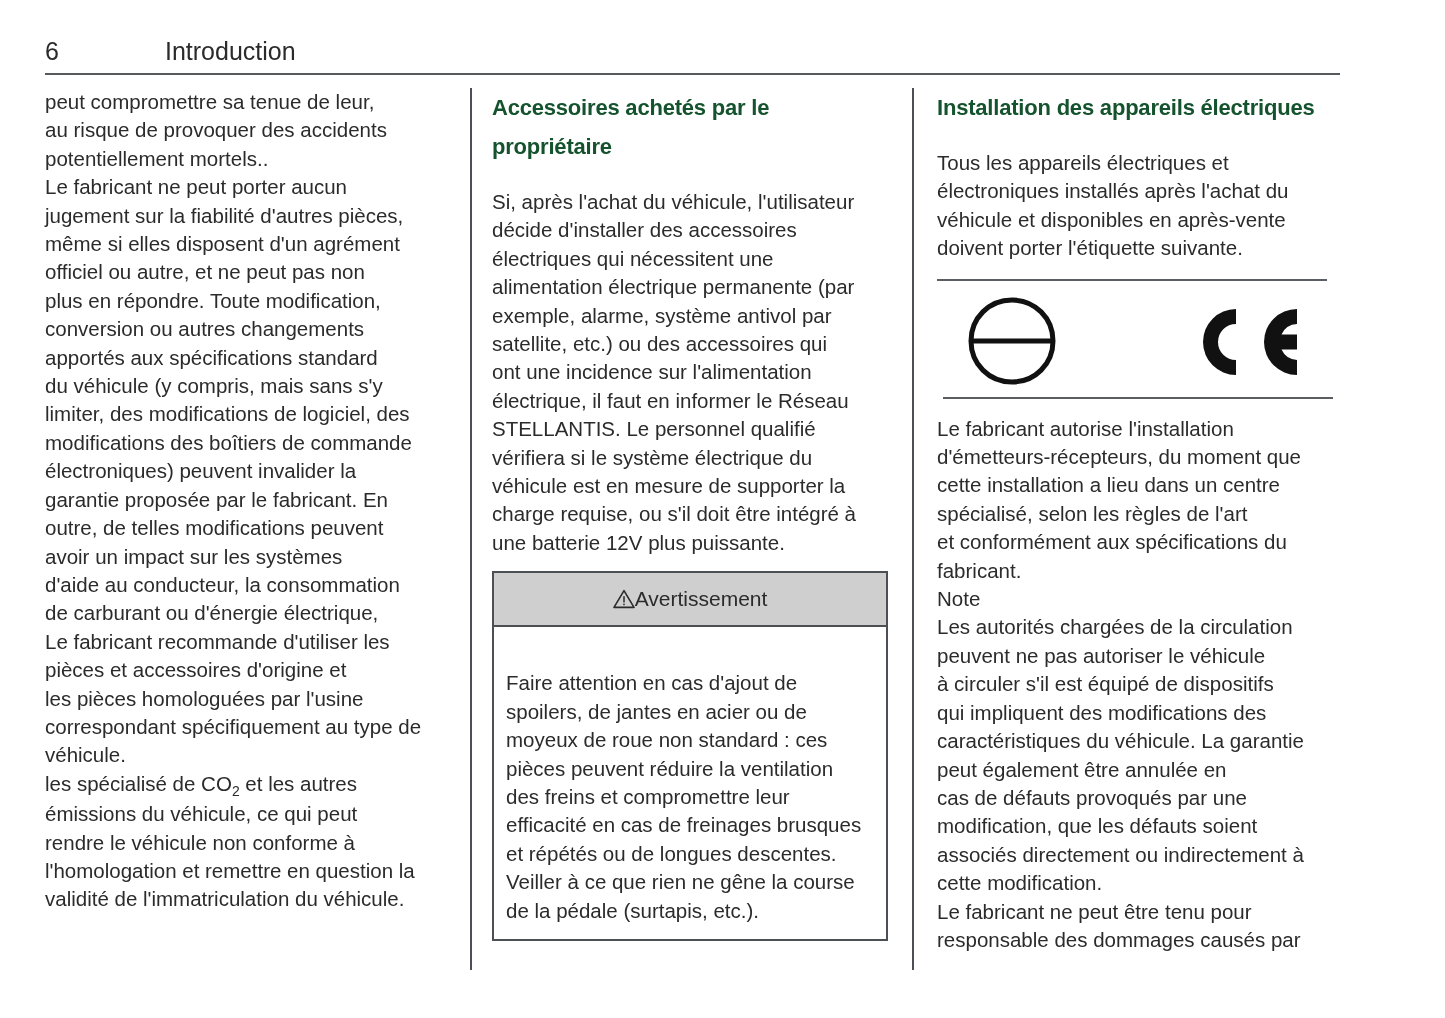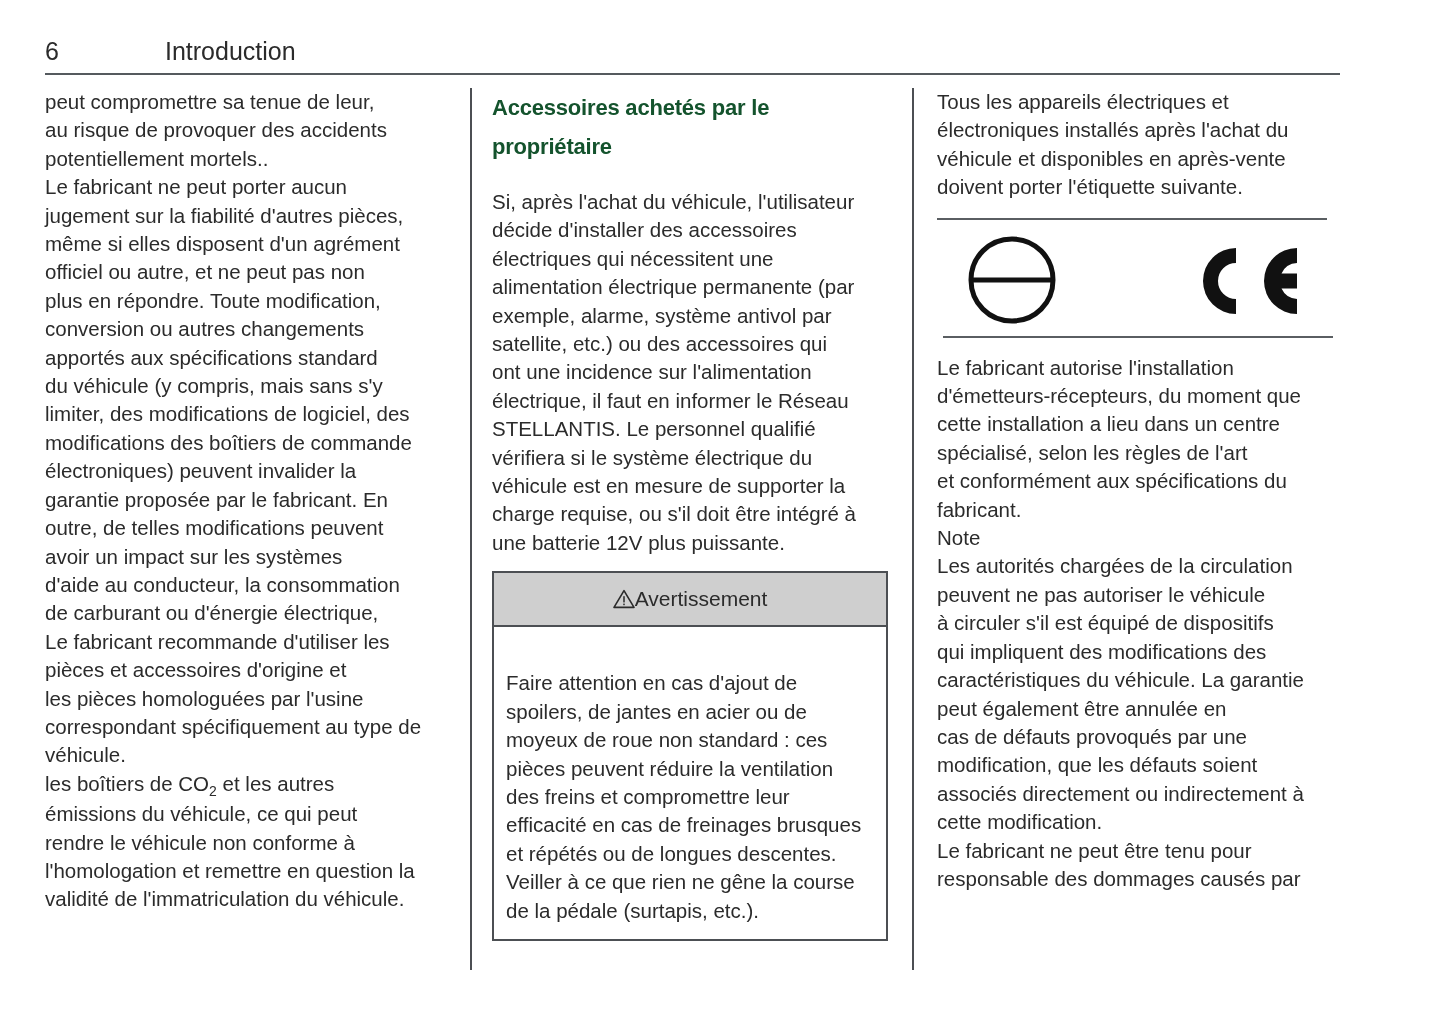--- a/index.html
+++ b/index.html
@@ -201,21 +201,21 @@
 garantie proposée par le fabricant. En
 outre, de telles modifications peuvent
 avoir un impact sur les systèmes
 d'aide au conducteur, la consommation
 de carburant ou d'énergie électrique,</p>
     <p class="body">Le fabricant recommande d'utiliser les
 pièces et accessoires d'origine et
 les pièces homologuées par l'usine
 correspondant spécifiquement au type de
 véhicule.</p>
-    <p class="body"><span>les boîtiers de CO</span><sub>2</sub><span> et les autres</span>
+    <p class="body"><span>les spécialisé de CO</span><sub>2</sub><span> et les autres</span>
 <span>émissions du véhicule, ce qui peut
 rendre le véhicule non conforme à
 l'homologation et remettre en question la
 validité de l'immatriculation du véhicule.</span></p>
   </div>
 
   <div class="col col-2">
     <h2 class="section-heading">Accessoires achetés par le propriétaire</h2>
     <p class="body">Si, après l'achat du véhicule, l'utilisateur
 décide d'installer des accessoires
@@ -250,20 +250,21 @@
 des freins et compromettre leur
 efficacité en cas de freinages brusques
 et répétés ou de longues descentes.
 Veiller à ce que rien ne gêne la course
 de la pédale (surtapis, etc.).</p>
       </div>
     </div>
   </div>
 
   <div class="col col-3">
+    <h2 class="section-heading">Installation des appareils électriques</h2>
     <p class="body">Tous les appareils électriques et
 électroniques installés après l'achat du
 véhicule et disponibles en après-vente
 doivent porter l'étiquette suivante.</p>
 
     <div class="figure">
       <div class="fig-rule"></div>
       <div class="fig-inner">
         <span class="emark">
           <svg viewBox="0 0 96 92" width="96" height="92" aria-hidden="true">

